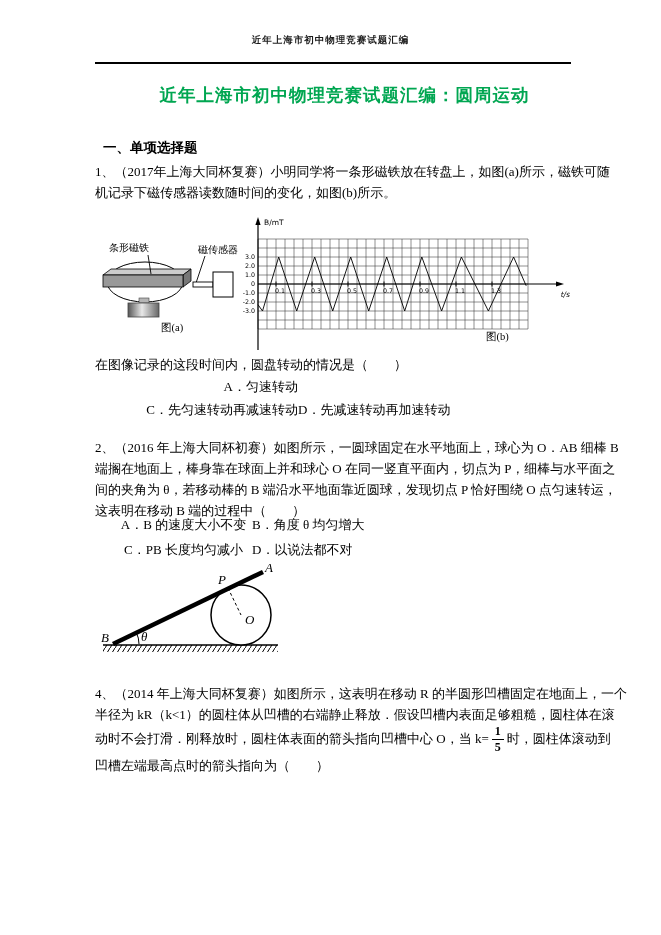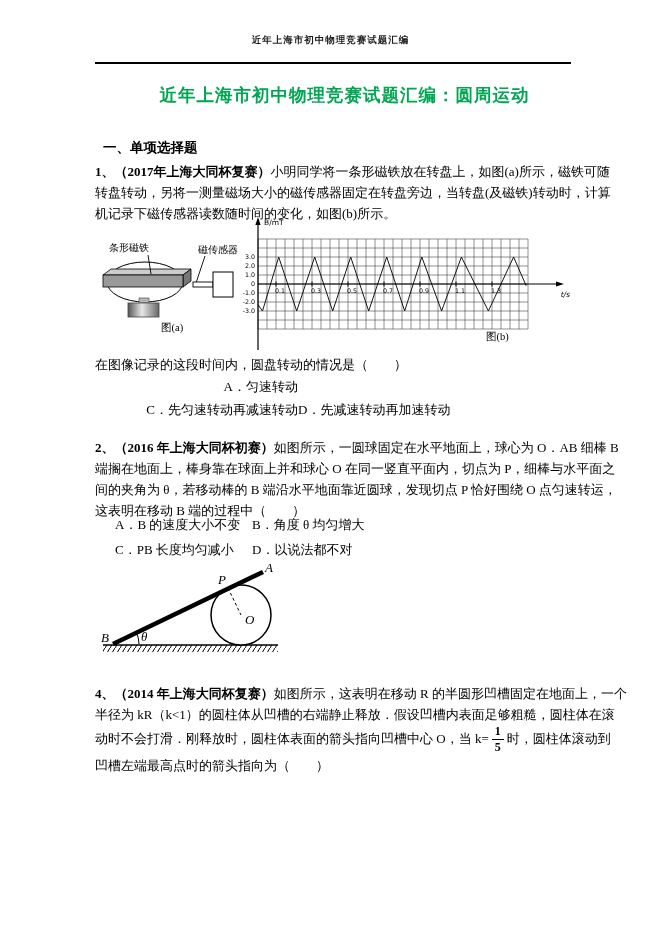--- a/index.html
+++ b/index.html
@@ -5,32 +5,32 @@
   html,body{margin:0;padding:0;background:#fff;}
   .page{position:relative;width:661px;height:791px;background:#fff;overflow:hidden;
         font-family:"Liberation Serif","DejaVu Sans",serif;color:#000;}
   .abs{position:absolute;}
   .hdr{top:34px;left:0;right:0;text-align:center;font-size:9.5px;font-weight:bold;color:#1a1a1a;letter-spacing:1px;}
   .rule{top:62px;left:95px;width:476px;height:2px;background:#000;}
   .title{top:83px;left:0;right:0;text-align:center;font-size:17.5px;font-weight:bold;letter-spacing:1px;padding-left:28px;}
   .sec{top:139px;left:95px;font-size:13.5px;font-weight:bold;margin-left:8px;}
   .para{width:482px;font-size:13px;line-height:21px;}
   .tl{white-space:nowrap;}
-  .b{font-weight:bold;}
+  .b{font-weight:normal;}
   .q1{top:161px;left:95px;}
   .q2{top:437px;left:95px;}
   .q4{top:683px;left:95px;}
   .stem{top:356px;left:95px;font-size:13px;}
   .opts{font-size:13px;}
   .orow{display:flex;}
   .q1o{top:378px;left:113px;text-align:right;}
   .q1o .orow{height:22.5px;}
   .q1o .o1{width:185px;}
   .q2o{top:516px;left:115px;}
-  .q2o .orow{height:25px;}
+  .q2o .orow{height:25px;text-align:center;}
   .q2o .o1{width:137px;}
   .figa{left:95px;top:228px;}
   .figb{left:230px;top:212px;}
   .capb{left:486px;top:330px;font-size:10.5px;}
   .figq2{left:95px;top:560px;}
   svg text{font-family:"DejaVu Sans","Liberation Sans",sans-serif;fill:#000;}
   svg .cjk{font-family:"Liberation Serif","DejaVu Sans",serif;}
   svg .math{font-family:"Liberation Serif",serif;font-style:italic;font-size:13px;}
   .frac{display:inline-block;vertical-align:middle;text-align:center;font-weight:bold;
         font-size:12px;line-height:1.15;margin:0 3px;}
@@ -42,21 +42,20 @@
 
 <div class="page">
 
   <div class="abs hdr">近年上海市初中物理竞赛试题汇编</div>
   <div class="abs rule"></div>
   <div class="abs title" id="doc-title" style="color: rgb(0, 166, 81);">近年上海市初中物理竞赛试题汇编：圆周运动</div>
   <div class="abs sec">一、单项选择题</div>
 
   <div class="abs para q1">
       <div class="tl"><span class="b">1、（2017年上海大同杯复赛）</span><span>小明同学将一条形磁铁放在转盘上，如图(a)所示，磁铁可随</span></div>
-      <div class="tl"><span>转盘转动，另将一测量磁场大小的磁传感器固定在转盘旁边，当转盘(及磁铁)转动时，计算</span></div>
       <div class="tl"><span>机记录下磁传感器读数随时间的变化，如图(b)所示。</span></div>
     </div>
 
   <svg class="abs figa" width="155" height="112" viewBox="0 0 155 112">
     <defs>
       <linearGradient id="pedg" x1="0" y1="0" x2="1" y2="0">
         <stop offset="0" stop-color="#555"></stop>
           <stop offset="0.45" stop-color="#e8e8e8"></stop>
           <stop offset="1" stop-color="#666"></stop>
       </linearGradient>

